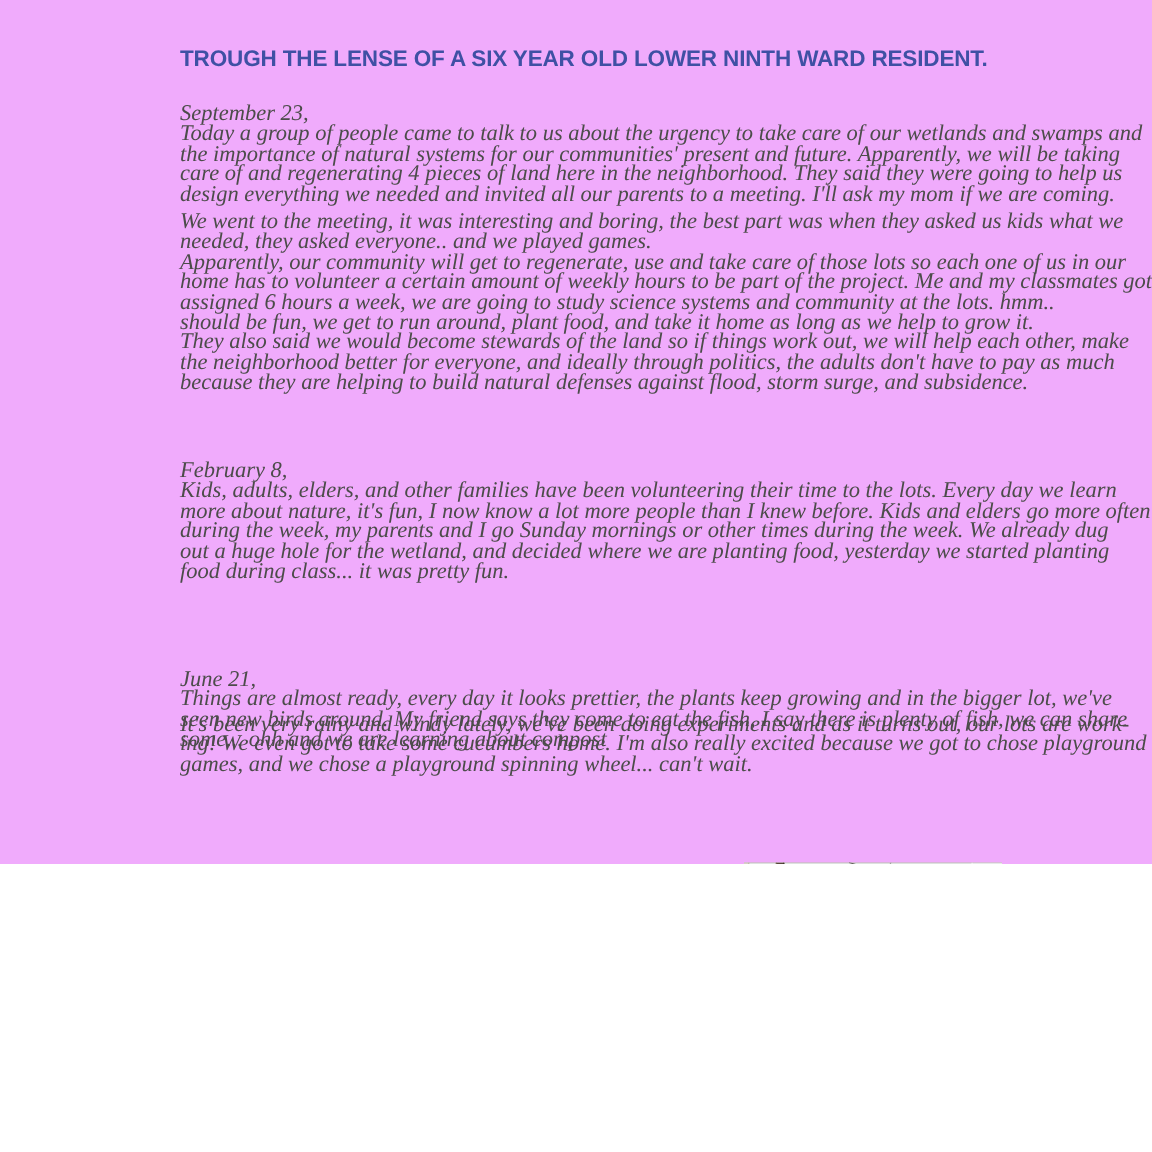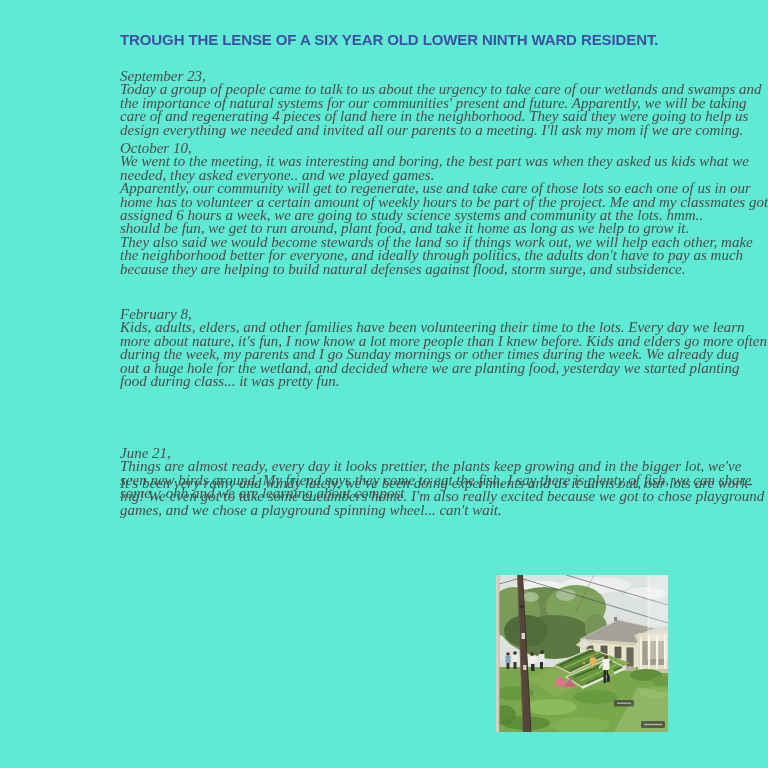--- a/index.html
+++ b/index.html
@@ -1,20 +1,20 @@
 <!DOCTYPE html>
 <html><head>
 <meta charset="utf-8">
 <style>
   html, body { margin: 0; padding: 0; background: #ffffff; }
   .page {
     position: relative;
     width: 768px;
-    height: 768px;
-    background: #5eead4;
+    height: 576px;
+    background: #f0abfc;
     overflow: hidden;
     font-family: "Liberation Sans", sans-serif;
   }
   .doc-title {
     position: absolute;
     left: 120px;
     top: 31px;
     margin: 0;
     font-family: "Liberation Sans", "DejaVu Sans", sans-serif;
     font-size: 15px;
@@ -53,21 +53,20 @@
 
   <section id="entries">
       <div class="entry" style="top: 70px; color: rgb(76, 76, 74);">
         <div class="entry-date">September 23,</div>
         <div class="entry-body">Today a group of people came to talk to us about the urgency to take care of our wetlands and swamps and
 the importance of natural systems for our communities' present and future. Apparently, we will be taking
 care of and regenerating 4 pieces of land here in the neighborhood. They said they were going to help us
 design everything we needed and invited all our parents to a meeting. I'll ask my mom if we are coming.</div>
       </div>
       <div class="entry" style="top: 142px; color: rgb(76, 76, 74);">
-        <div class="entry-date">October 10,</div>
         <div class="entry-body">We went to the meeting, it was interesting and boring, the best part was when they asked us kids what we
 needed, they asked everyone.. and we played games.
 Apparently, our community will get to regenerate, use and take care of those lots so each one of us in our
 home has to volunteer a certain amount of weekly hours to be part of the project. Me and my classmates got
 assigned 6 hours a week, we are going to study science systems and community at the lots. hmm..
 should be fun, we get to run around, plant food, and take it home as long as we help to grow it.
 They also said we would become stewards of the land so if things work out, we will help each other, make
 the neighborhood better for everyone, and ideally through politics, the adults don't have to pay as much
 because they are helping to build natural defenses against flood, storm surge, and subsidence.</div>
       </div>

